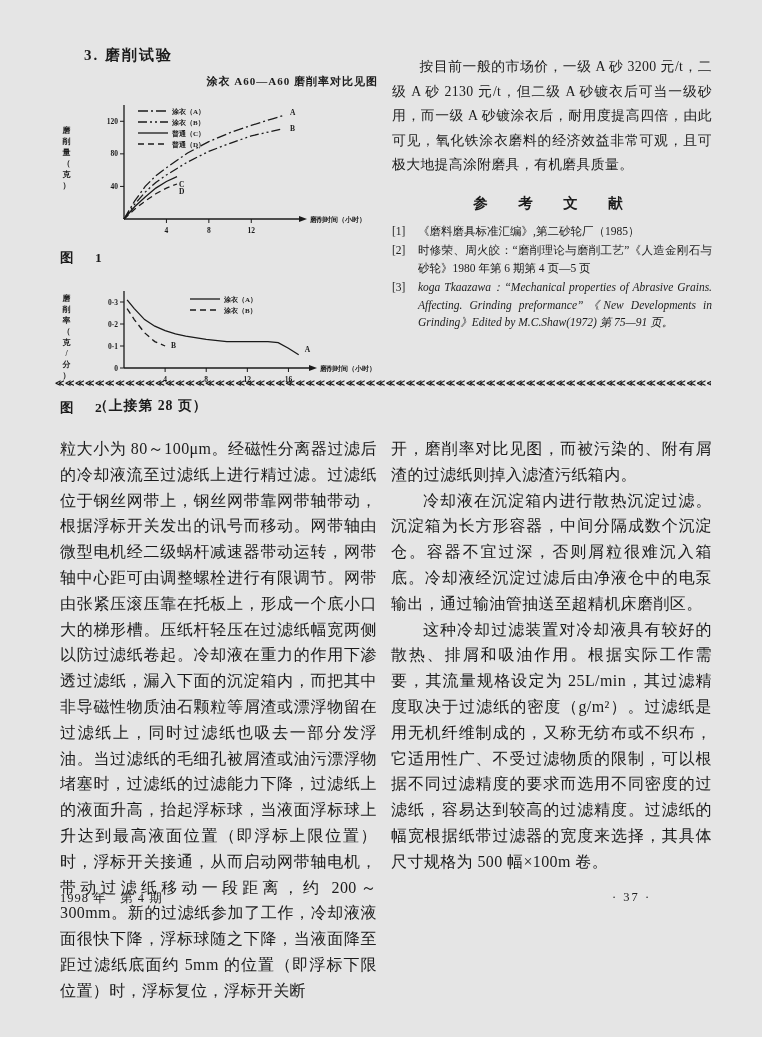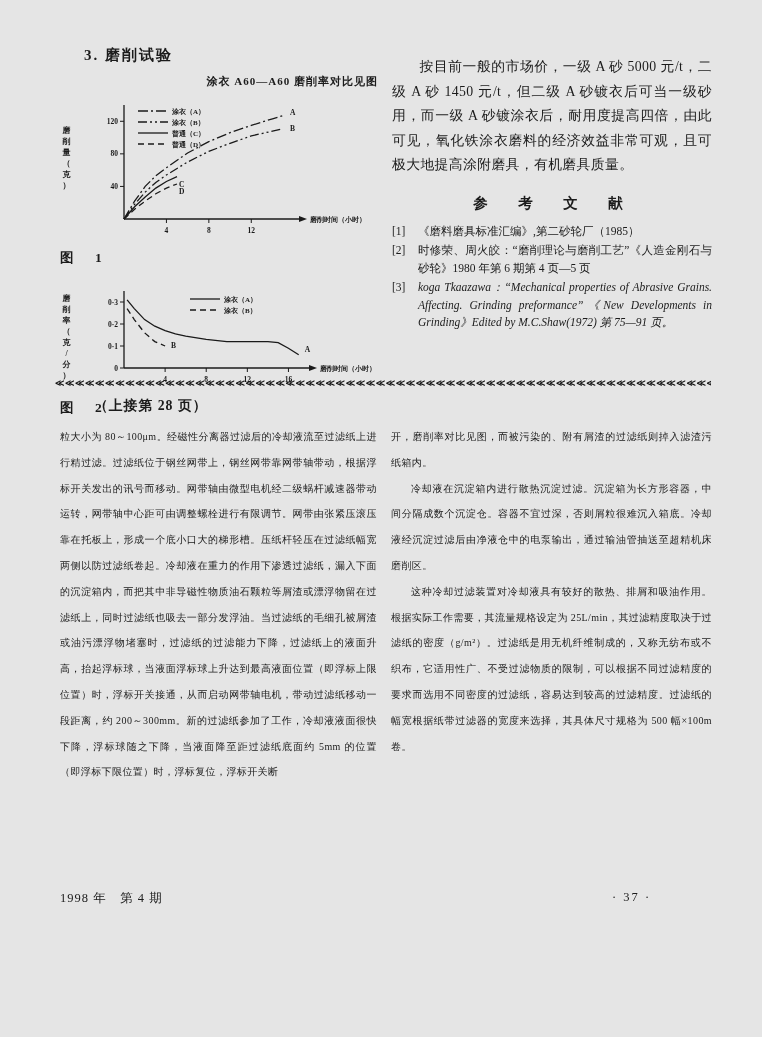--- a/index.html
+++ b/index.html
@@ -28,21 +28,21 @@
   .ref-no{width:26px;flex:none;}
   .ref-text{flex:1;text-align:justify;}
   .ref-row:nth-child(3) .ref-text{font-style:italic;}
 
   
   .divider{position:absolute;left:55px;top:378px;width:656px;height:12px;overflow:hidden;
            font-size:9px;letter-spacing:0.6px;white-space:nowrap;color:#111;font-weight:bold;}
   .cont-note{position:absolute;left:94px;top:397px;font-size:13.8px;font-weight:bold;letter-spacing:1px;}
 
   
-  .col{position:absolute;top:424px;font-size:10px;line-height:25.8px;text-align:justify;letter-spacing:0.4px;}
+  .col{position:absolute;top:436px;font-size:16px;line-height:25.8px;text-align:justify;letter-spacing:0.4px;}
   .col-left{left:60px;width:317px;}
   .col-right{left:391px;width:321px;}
   .col p{margin:0;}
   .col p.ind{text-indent:2em;}
 
   
   .footer-left{position:absolute;left:60px;top:890px;font-size:12.5px;letter-spacing:1px;}
   .footer-right{position:absolute;left:612px;top:890px;font-size:12.5px;letter-spacing:2px;}
 
   svg text{font-family:"Liberation Serif","DejaVu Serif",serif;}
@@ -137,21 +137,21 @@
           <line x1="116" y1="16" x2="146" y2="16" stroke="#1a1a1a" stroke-width="1.3"></line>
           <text x="150" y="18.5" font-size="7" font-weight="bold" fill="#1a1a1a">涂衣（A）</text>
           <line x1="116" y1="27" x2="146" y2="27" stroke="#1a1a1a" stroke-width="1.3" stroke-dasharray="6 4"></line>
           <text x="150" y="29.5" font-size="7" font-weight="bold" fill="#1a1a1a">涂衣（B）</text>
         </svg>
     </div>
     <div class="fig-cap">图　2</div>
   </div>
 
   <div class="tr">
-    <div class="tr-para">按目前一般的市场价，一级 A 砂 5000 元/t，二级 A 砂 1450 元/t，但二级 A 砂镀衣后可当一级砂用，而一级 A 砂镀涂衣后，耐用度提高四倍，由此可见，氧化铁涂衣磨料的经济效益非常可观，且可极大地提高涂附磨具，有机磨具质量。</div>
+    <div class="tr-para">按目前一般的市场价，一级 A 砂 3200 元/t，二级 A 砂 2130 元/t，但二级 A 砂镀衣后可当一级砂用，而一级 A 砂镀涂衣后，耐用度提高四倍，由此可见，氧化铁涂衣磨料的经济效益非常可观，且可极大地提高涂附磨具，有机磨具质量。</div>
     <div class="refs-title">参　考　文　献</div>
     <div class="refs" id="refs">
         <div class="ref-row">
           <span class="ref-no">[1]</span>
           <span class="ref-text">《磨料磨具标准汇编》,第二砂轮厂（1985）</span>
         </div>
         <div class="ref-row">
           <span class="ref-no">[2]</span>
           <span class="ref-text">时修荣、周火皎：“磨削理论与磨削工艺”《人造金刚石与砂轮》1980 年第 6 期第 4 页—5 页</span>
         </div>

